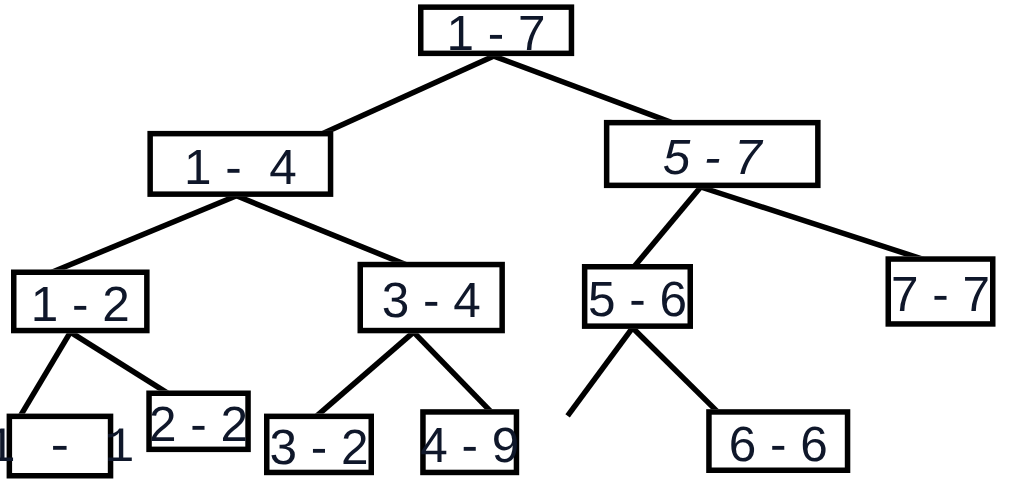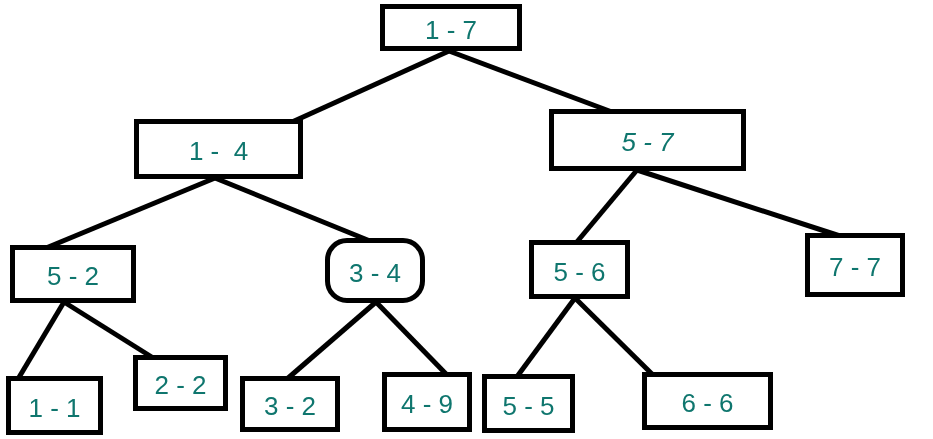--- a/index.html
+++ b/index.html
@@ -26,22 +26,22 @@
   .edges-svg line {
     stroke: #000000;
     stroke-width: 5;
   }
   .node {
     position: absolute;
     z-index: 2;
     box-sizing: border-box;
     background: #ffffff;
     border: 5px solid #000000;
-    color: #0f766e;
-    font-size: 26px;
+    color: #0f172a;
+    font-size: 45px;
     line-height: 1;
     display: flex;
     align-items: center;
     justify-content: center;
     white-space: pre;
     padding-top: 4px;
   }
 </style>
 </head>
 <body>
@@ -59,24 +59,23 @@
     <line x1="64" y1="302" x2="182" y2="376"></line>
     <line x1="376" y1="302" x2="287" y2="379"></line>
     <line x1="376" y1="302" x2="448" y2="376"></line>
     <line x1="575" y1="298" x2="516" y2="378"></line>
     <line x1="575" y1="298" x2="654" y2="376"></line>
   </svg>
 
   <div class="node" style="left:380px; top:4px;   width:142px; height:47px;">1 - 7</div>
   <div class="node" style="left:134px; top:119px; width:169px; height:60px;">1 -  4</div>
   <div class="node" style="left:549px; top:109px; width:197px; height:62px;font-style:italic;">5 - 7</div>
-  <div class="node" style="left:10px;  top:245px; width:126px; height:58px;">5 - 2</div>
-  <div class="node" style="left:325px; top:238px; width:100px; height:65px;border-radius:22px;">3 - 4</div>
+  <div class="node" style="left:10px;  top:245px; width:126px; height:58px;">1 - 2</div>
+  <div class="node" style="left:325px; top:238px; width:134px; height:65px;">3 - 4</div>
   <div class="node" style="left:529px; top:240px; width:101px; height:59px;">5 - 6</div>
   <div class="node" style="left:805px; top:233px; width:100px; height:64px;">7 - 7</div>
-  <div class="node" style="left:6px;   top:376px; width:97px;  height:59px;">1 - 1</div>
+  <div class="node" style="left:6px;   top:376px; width:97px;  height:59px;font-family:Liberation Mono, monospace;">1 - 1</div>
   <div class="node" style="left:133px; top:355px; width:95px;  height:56px;">2 - 2</div>
   <div class="node" style="left:240px; top:376px; width:100px; height:56px;">3 - 2</div>
   <div class="node" style="left:382px; top:372px; width:90px;  height:60px;">4 - 9</div>
-  <div class="node" style="left:482px; top:374px; width:93px;  height:59px;">5 - 5</div>
   <div class="node" style="left:608px; top:372px; width:131px; height:58px;margin-left:34px;">6 - 6</div>
 
 </div>
 
 </body></html>

